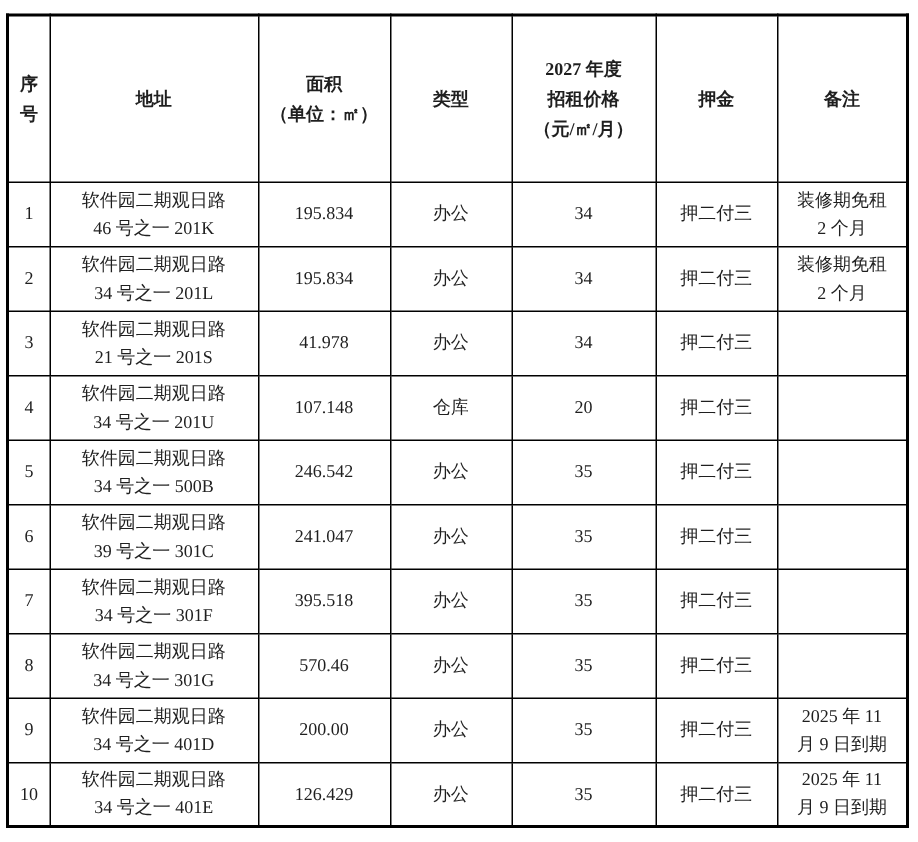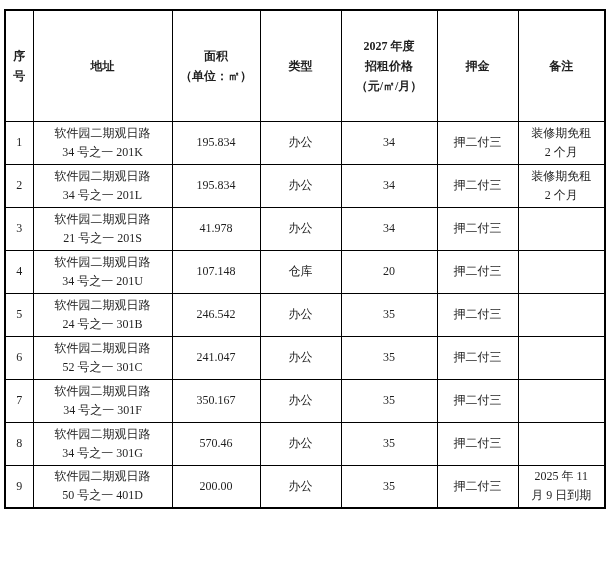--- a/index.html
+++ b/index.html
@@ -79,21 +79,21 @@
         </th>
         <th>押金</th>
         <th>备注</th>
       </tr>
     </thead>
     <tbody id="table-body">
     <tr>
       <td><span class="bind-no">1</span></td>
       <td>
         <div class="line bind-addr1">软件园二期观日路</div>
-        <div class="line bind-addr2">34 号之一 201K</div>
+        <div class="line bind-addr2">46 号之一 201K</div>
       </td>
       <td><span class="bind-area">195.834</span></td>
       <td><span class="bind-type">办公</span></td>
       <td><span class="bind-price">34</span></td>
       <td><span class="bind-deposit">押二付三</span></td>
       <td>
         <div class="line bind-remark1">装修期免租</div>
         <div class="line bind-remark2">2 个月</div>
       </td>
     </tr>
@@ -143,55 +143,55 @@
       <td>
         <div class="line bind-remark1"></div>
         <div class="line bind-remark2"></div>
       </td>
     </tr>
 
     <tr>
       <td><span class="bind-no">5</span></td>
       <td>
         <div class="line bind-addr1">软件园二期观日路</div>
-        <div class="line bind-addr2">24 号之一 301B</div>
+        <div class="line bind-addr2">34 号之一 500B</div>
       </td>
       <td><span class="bind-area">246.542</span></td>
       <td><span class="bind-type">办公</span></td>
       <td><span class="bind-price">35</span></td>
       <td><span class="bind-deposit">押二付三</span></td>
       <td>
         <div class="line bind-remark1"></div>
         <div class="line bind-remark2"></div>
       </td>
     </tr>
 
     <tr>
       <td><span class="bind-no">6</span></td>
       <td>
         <div class="line bind-addr1">软件园二期观日路</div>
-        <div class="line bind-addr2">52 号之一 301C</div>
+        <div class="line bind-addr2">39 号之一 301C</div>
       </td>
       <td><span class="bind-area">241.047</span></td>
       <td><span class="bind-type">办公</span></td>
       <td><span class="bind-price">35</span></td>
       <td><span class="bind-deposit">押二付三</span></td>
       <td>
         <div class="line bind-remark1"></div>
         <div class="line bind-remark2"></div>
       </td>
     </tr>
 
     <tr>
       <td><span class="bind-no">7</span></td>
       <td>
         <div class="line bind-addr1">软件园二期观日路</div>
         <div class="line bind-addr2">34 号之一 301F</div>
       </td>
-      <td><span class="bind-area">350.167</span></td>
+      <td><span class="bind-area">395.518</span></td>
       <td><span class="bind-type">办公</span></td>
       <td><span class="bind-price">35</span></td>
       <td><span class="bind-deposit">押二付三</span></td>
       <td>
         <div class="line bind-remark1"></div>
         <div class="line bind-remark2"></div>
       </td>
     </tr>
 
     <tr>
@@ -207,28 +207,43 @@
       <td>
         <div class="line bind-remark1"></div>
         <div class="line bind-remark2"></div>
       </td>
     </tr>
 
     <tr>
       <td><span class="bind-no">9</span></td>
       <td>
         <div class="line bind-addr1">软件园二期观日路</div>
-        <div class="line bind-addr2">50 号之一 401D</div>
+        <div class="line bind-addr2">34 号之一 401D</div>
       </td>
       <td><span class="bind-area">200.00</span></td>
       <td><span class="bind-type">办公</span></td>
       <td><span class="bind-price">35</span></td>
       <td><span class="bind-deposit">押二付三</span></td>
       <td>
         <div class="line bind-remark1">2025 年 11</div>
         <div class="line bind-remark2">月 9 日到期</div>
       </td>
     </tr>
 
+    <tr>
+      <td><span class="bind-no">10</span></td>
+      <td>
+        <div class="line bind-addr1">软件园二期观日路</div>
+        <div class="line bind-addr2">34 号之一 401E</div>
+      </td>
+      <td><span class="bind-area">126.429</span></td>
+      <td><span class="bind-type">办公</span></td>
+      <td><span class="bind-price">35</span></td>
+      <td><span class="bind-deposit">押二付三</span></td>
+      <td>
+        <div class="line bind-remark1">2025 年 11</div>
+        <div class="line bind-remark2">月 9 日到期</div>
+      </td>
+    </tr>
   </tbody>
   </table>
 
 </div>
 
 </body></html>

